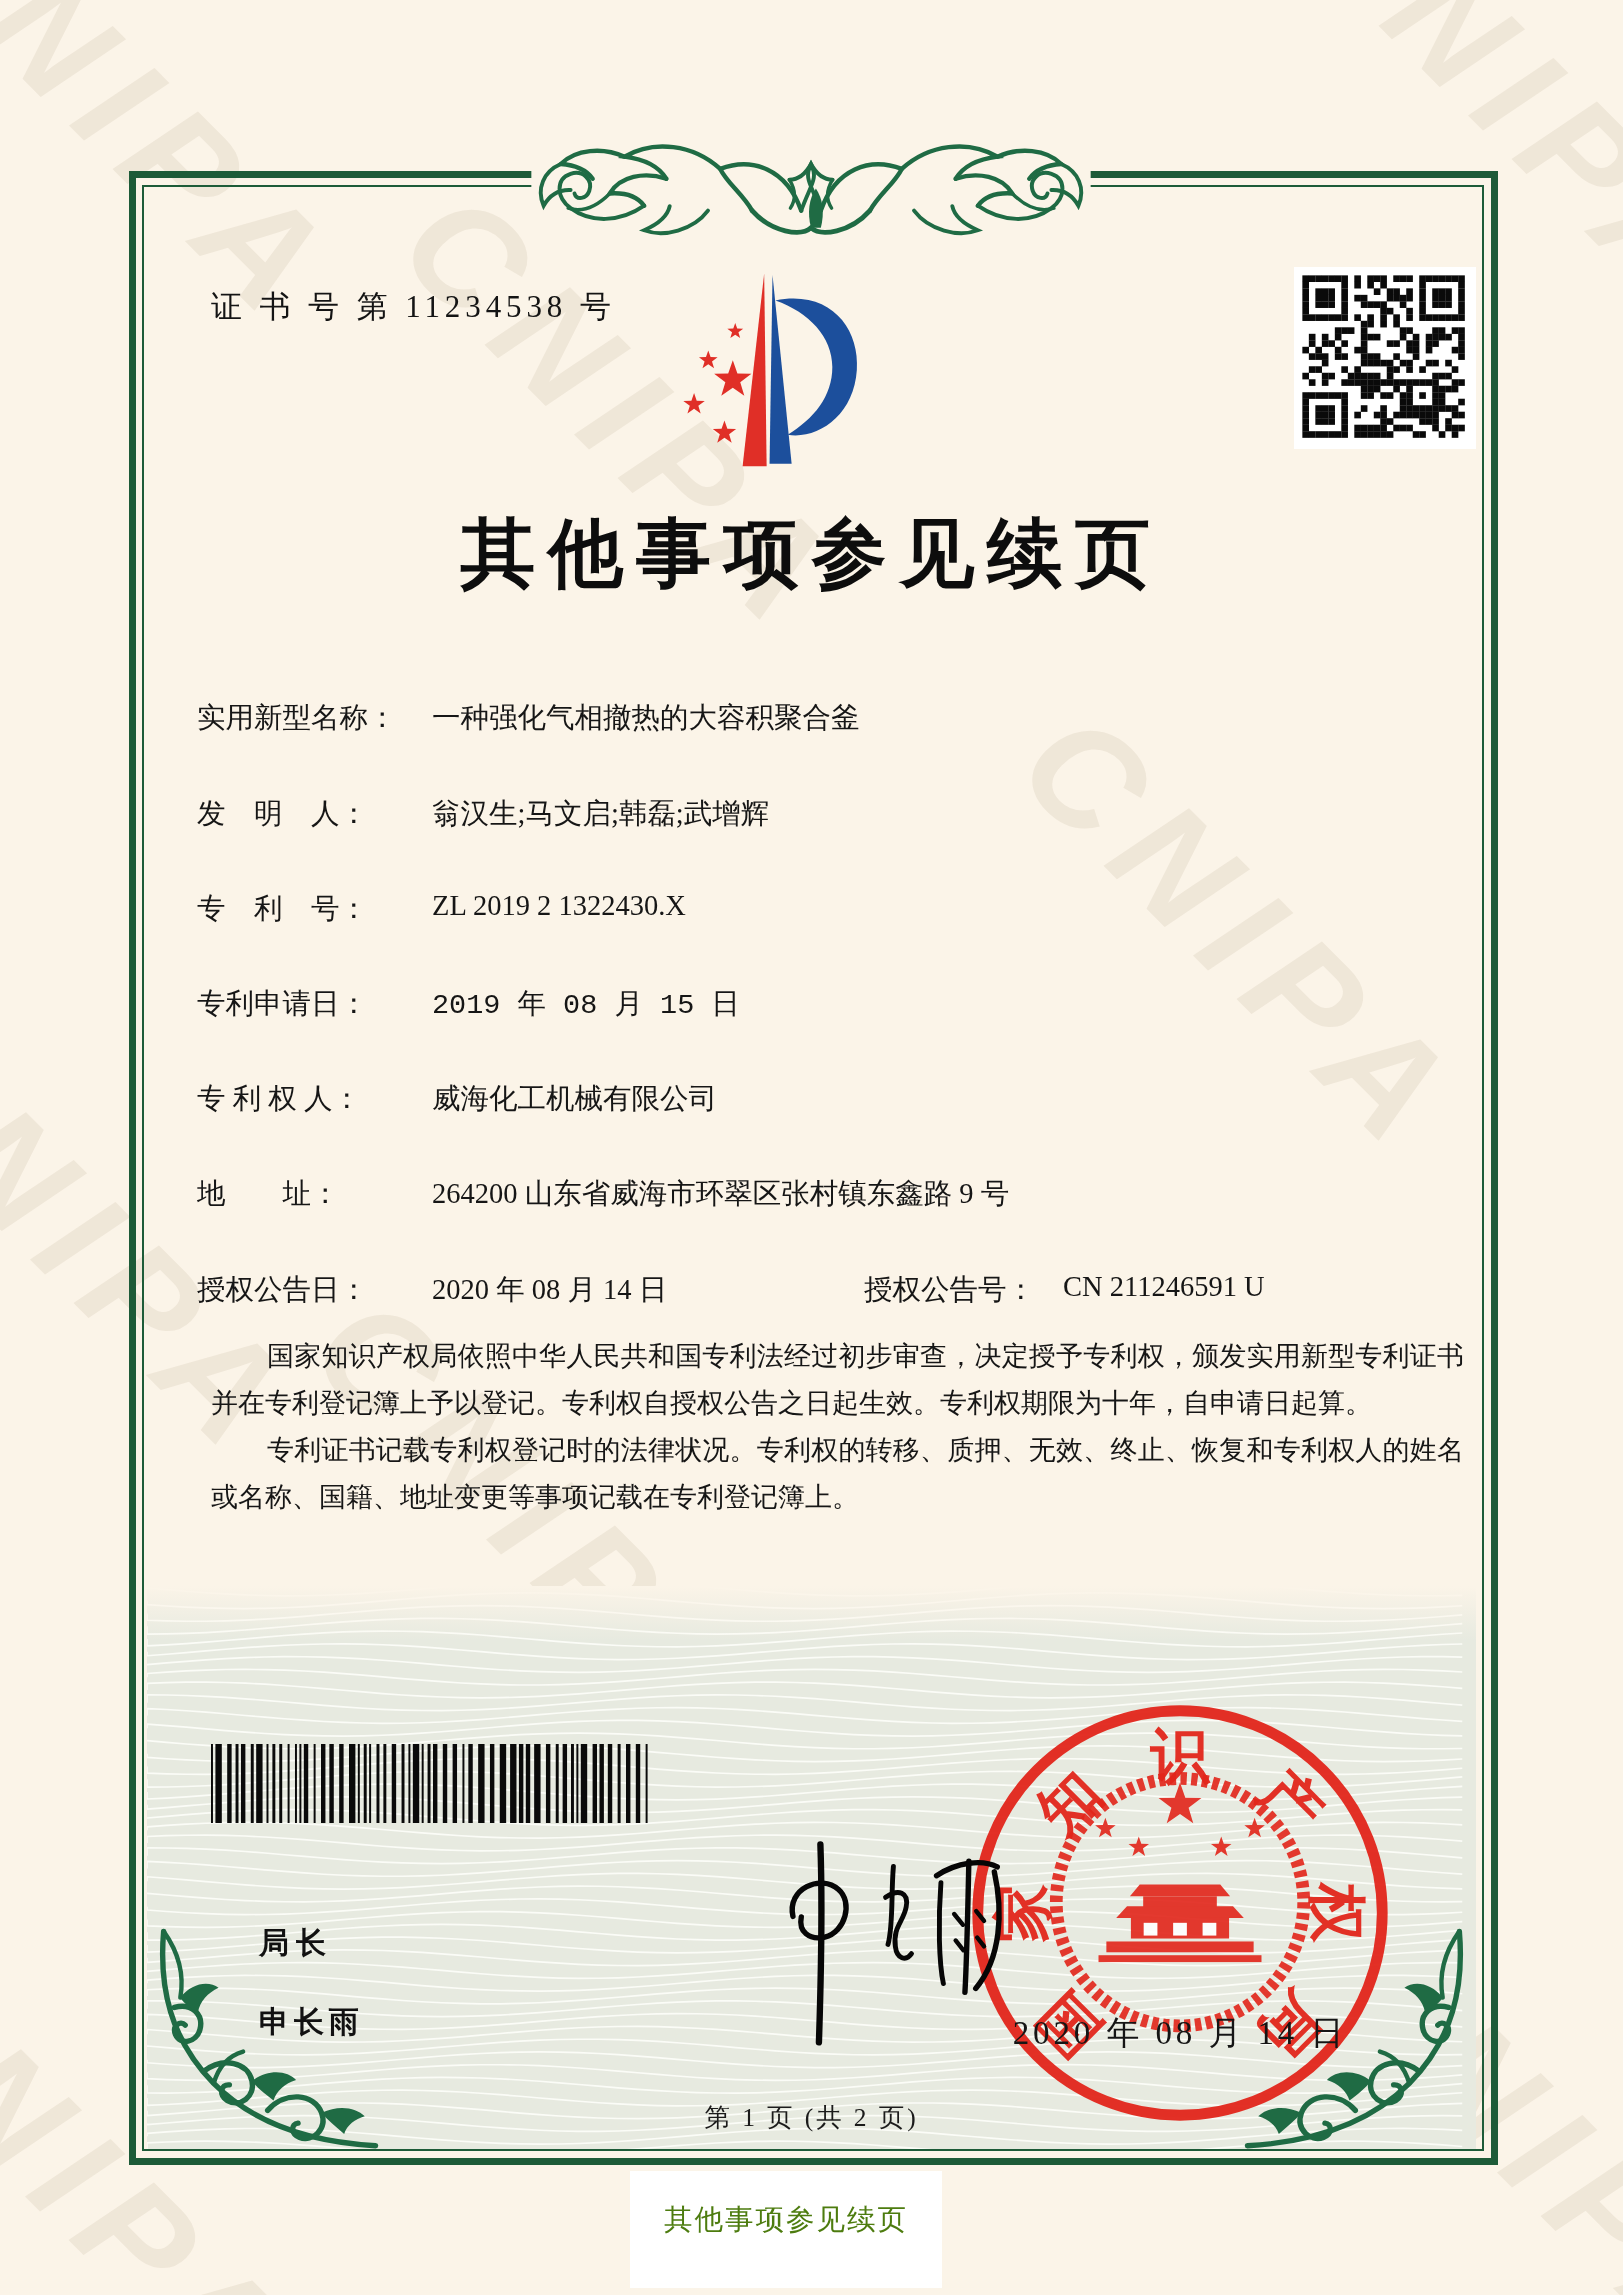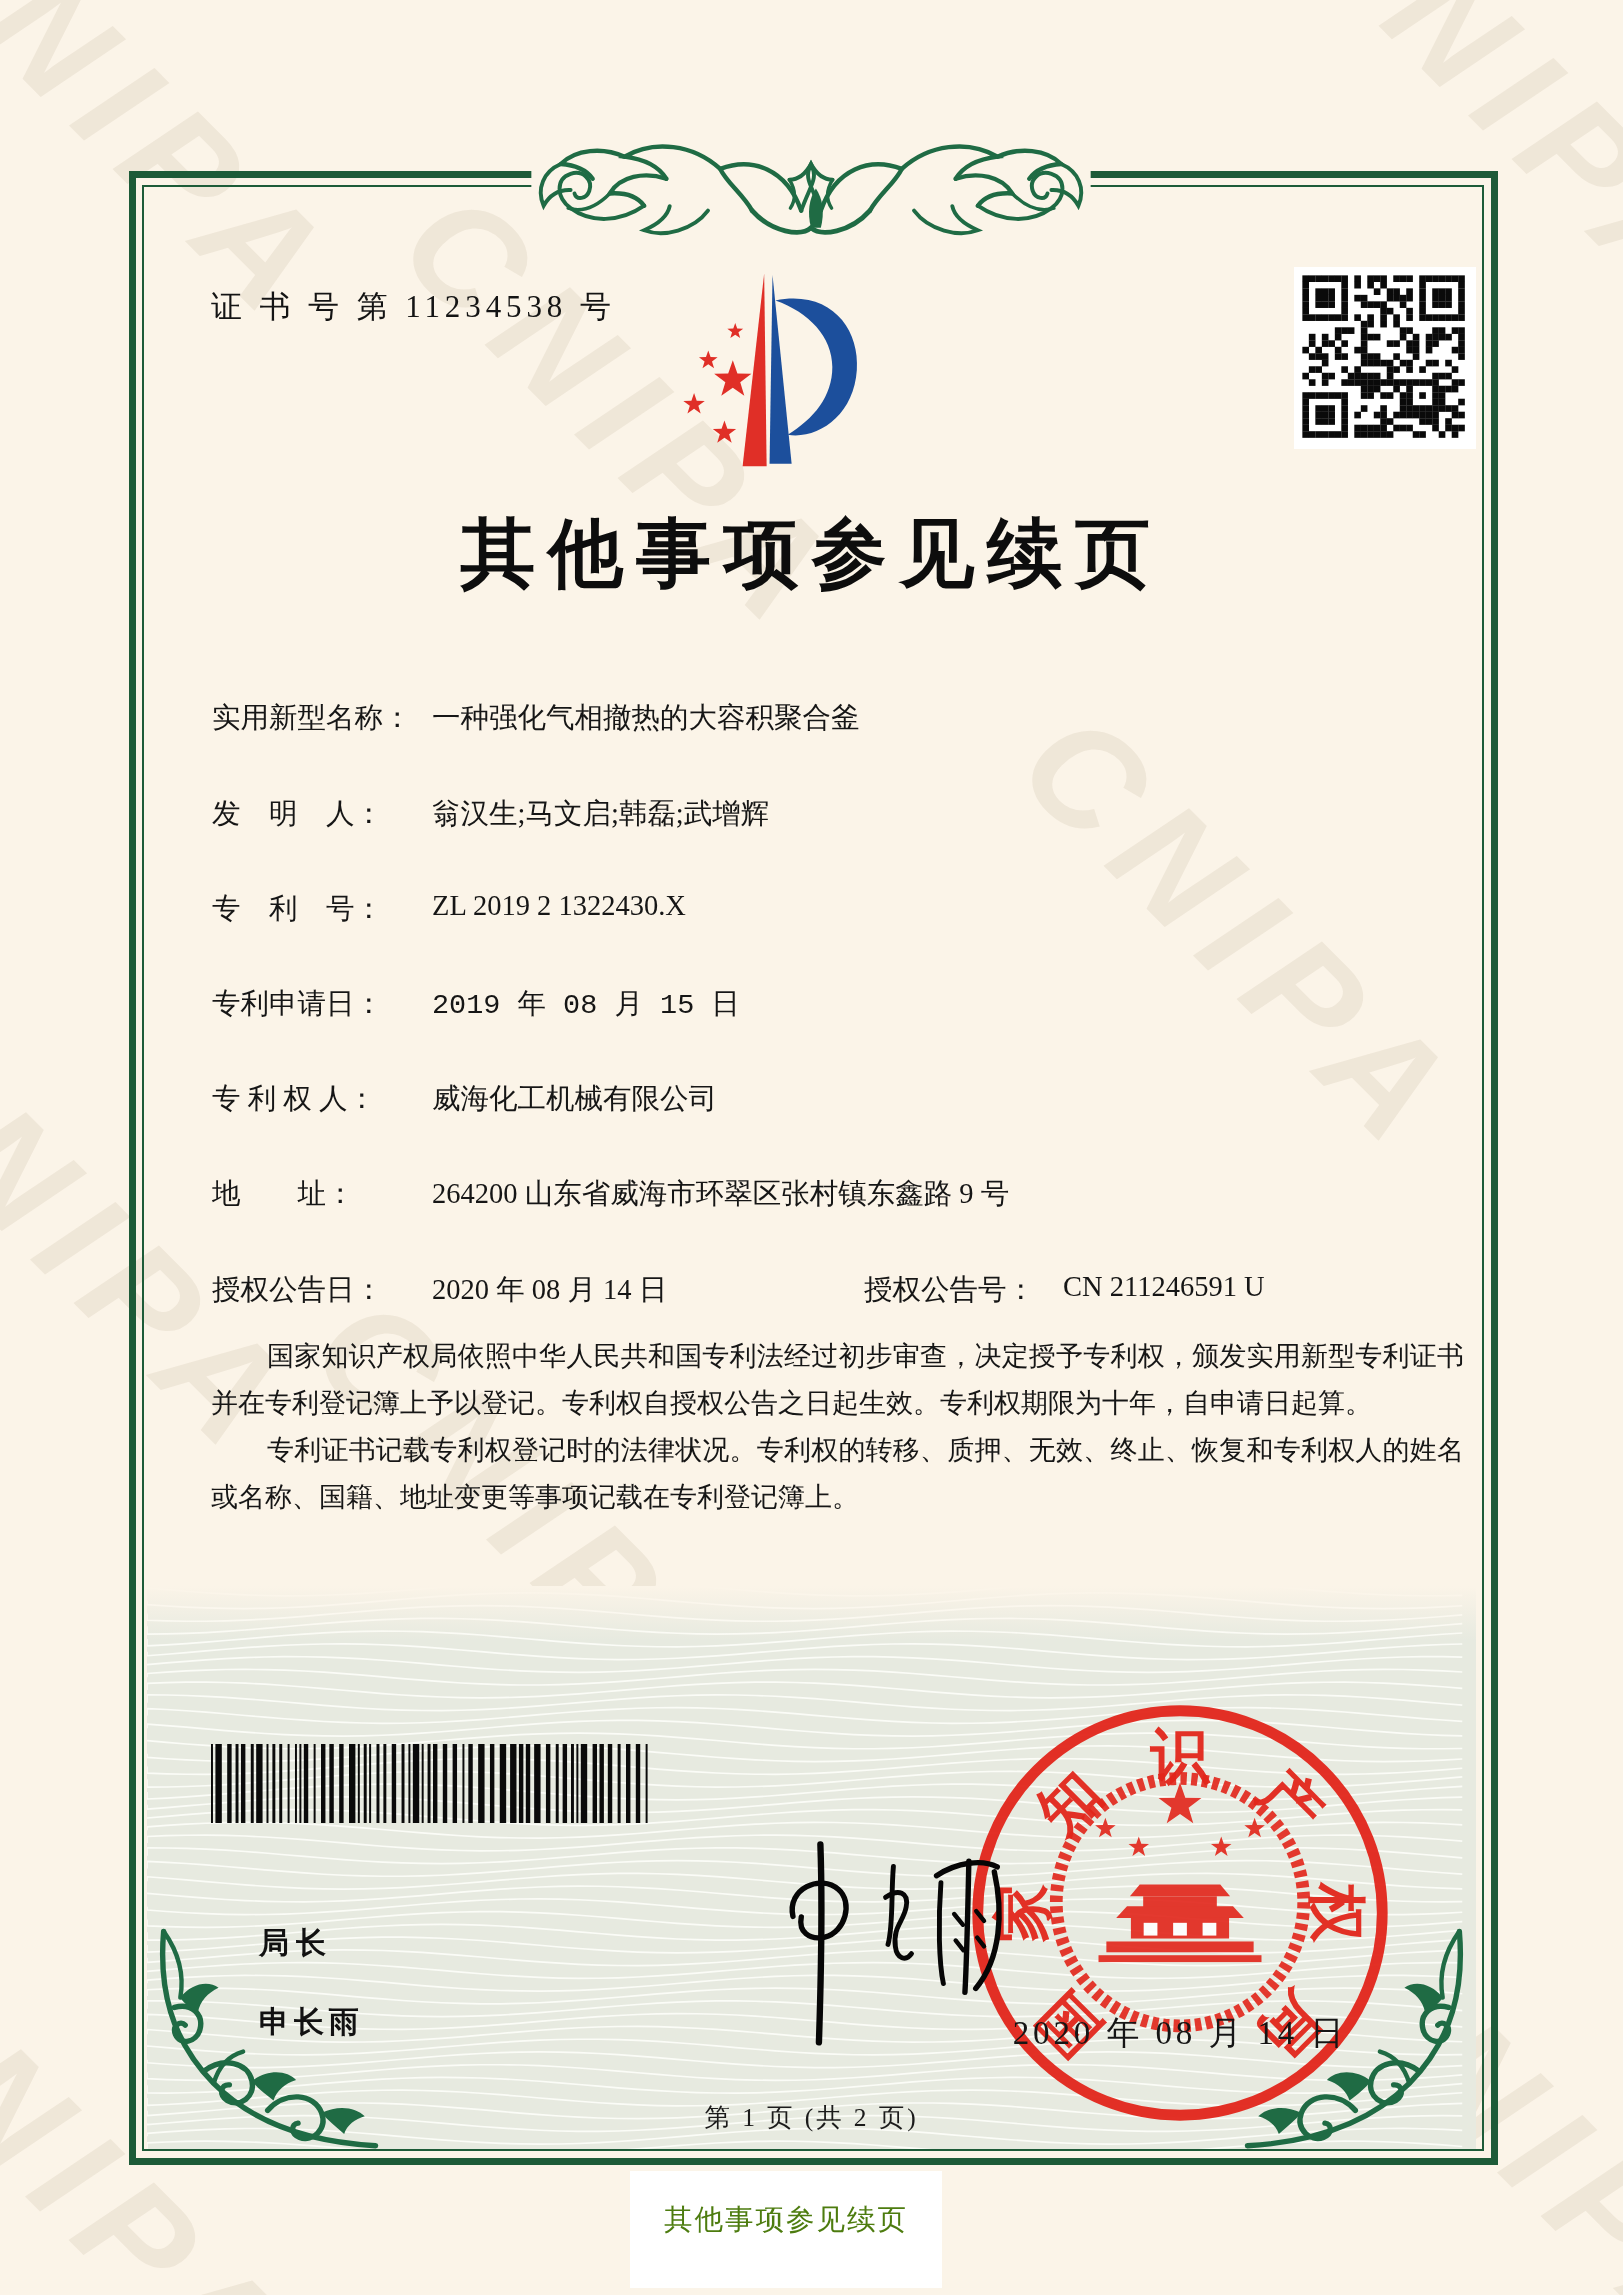--- a/index.html
+++ b/index.html
@@ -33,21 +33,21 @@
 
   
   #certno{position:absolute;left:211px;top:286px;font-size:31px;letter-spacing:4.9px;color:#141414;z-index:6;}
   #logo{position:absolute;left:682px;top:271px;width:182px;height:202px;z-index:6;}
   #qr{position:absolute;left:1294px;top:267px;width:182px;height:182px;z-index:6;}
   #title{position:absolute;left:50%;top:504px;transform:translateX(-50%);white-space:nowrap;
       font-size:75px;font-weight:700;letter-spacing:12.8px;color:#0d0d0d;z-index:6;}
 
   
   .row{position:absolute;left:0;width:1623px;height:39px;font-size:28.5px;color:#161616;z-index:6;}
-  .row .lab{position:absolute;left:212px;white-space:nowrap;}
+  .row .lab{position:absolute;left:197px;white-space:nowrap;}
   .row .val{position:absolute;left:432px;white-space:nowrap;}
   .row .lab2{position:absolute;left:844px;white-space:nowrap;margin-left:20px;}
   .row .val2{position:absolute;left:1063px;white-space:nowrap;}
   #r1{top:699px;} #r2{top:795px;} #r3{top:890px;} #r4{top:985px;font-family:Liberation Mono, monospace;}
   #r5{top:1080px;} #r6{top:1175px;} #r7{top:1271px;}
 
   
   #bodytext{position:absolute;left:211px;top:1333px;width:1253px;z-index:6;
       font-size:27px;line-height:47px;color:#161616;text-align:justify;}
   #bodytext p{margin:0;text-indent:56px;}

